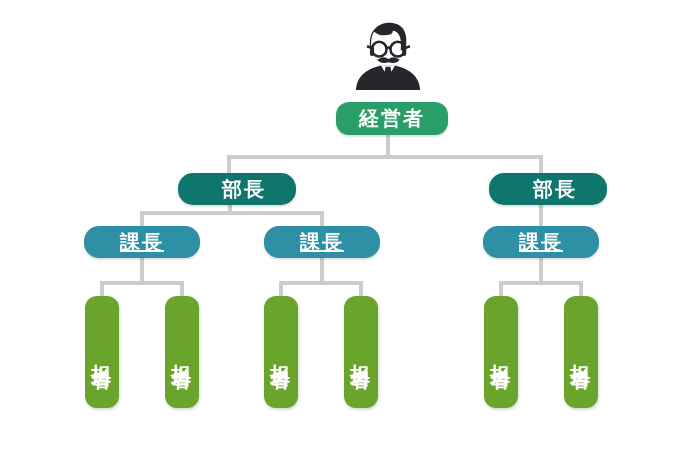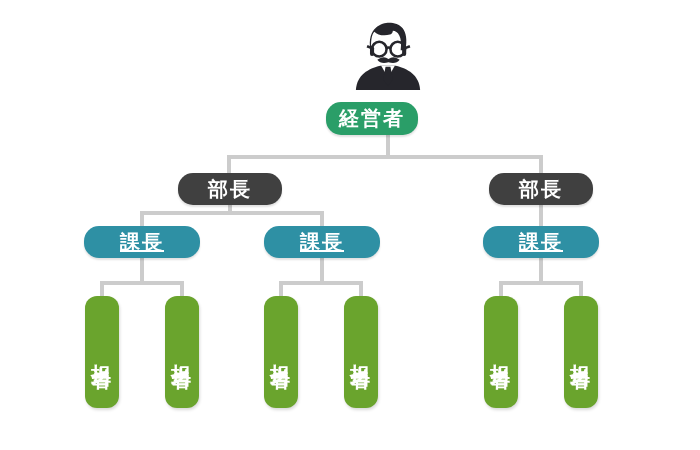--- a/index.html
+++ b/index.html
@@ -7,21 +7,21 @@
     position:relative; width:700px; height:450px; background:#ffffff;
     font-family:"DejaVu Sans","Liberation Sans",sans-serif; overflow:hidden;
   }
   .line { position:absolute; background:#cccccc; }
   .node {
     position:absolute; display:flex; align-items:center; justify-content:center;
     color:#ffffff; font-weight:bold; font-size:20px; letter-spacing:2px;
     border-radius:15px; box-shadow:0 2px 2px rgba(0,0,0,0.12);
   }
   .exec { background:#2a9e68; }
-  .dept { background:#404040; }
+  .dept { background:#0f766e;padding-left:14px; }
   .sect { background:#2e90a4;text-decoration:underline; }
   .staff {
     background:#6aa42d; border-radius:12px;
     writing-mode:vertical-rl; text-orientation:upright; letter-spacing:3px;
     box-shadow:1px 2px 3px rgba(0,0,0,0.15);
   }
   .person { position:absolute; left:351px; top:18px; width:74px; height:74px; }
 </style>
 </head>
 <body>
@@ -62,21 +62,21 @@
   <div class="line" style="left:100px;top:281px;width:84px;height:4px;"></div>
   <div class="line" style="left:279px;top:281px;width:84px;height:4px;"></div>
   <div class="line" style="left:499px;top:281px;width:84px;height:4px;"></div>
   <div class="line" style="left:100px;top:281px;width:4px;height:15px;"></div>
   <div class="line" style="left:180px;top:281px;width:4px;height:15px;"></div>
   <div class="line" style="left:279px;top:281px;width:4px;height:15px;"></div>
   <div class="line" style="left:359px;top:281px;width:4px;height:15px;"></div>
   <div class="line" style="left:499px;top:281px;width:4px;height:15px;"></div>
   <div class="line" style="left:579px;top:281px;width:4px;height:15px;"></div>
 
-  <div class="node exec" style="left:326px;top:102px;width:92px;height:33px;">経営者</div>
+  <div class="node exec" style="left:336px;top:102px;width:112px;height:33px;border-radius:13px;">経営者</div>
 
   <div class="node dept" style="left:178px;top:173px;width:104px;height:32px;">部長</div>
   <div class="node dept" style="left:489px;top:173px;width:104px;height:32px;">部長</div>
 
   <div class="node sect" style="left:84px;top:226px;width:116px;height:32px;">課長</div>
   <div class="node sect" style="left:264px;top:226px;width:116px;height:32px;">課長</div>
   <div class="node sect" style="left:483px;top:226px;width:116px;height:32px;">課長</div>
 
   <div class="node staff" style="left:85px;top:296px;width:34px;height:112px;">担当者</div>
   <div class="node staff" style="left:165px;top:296px;width:34px;height:112px;">担当者</div>

